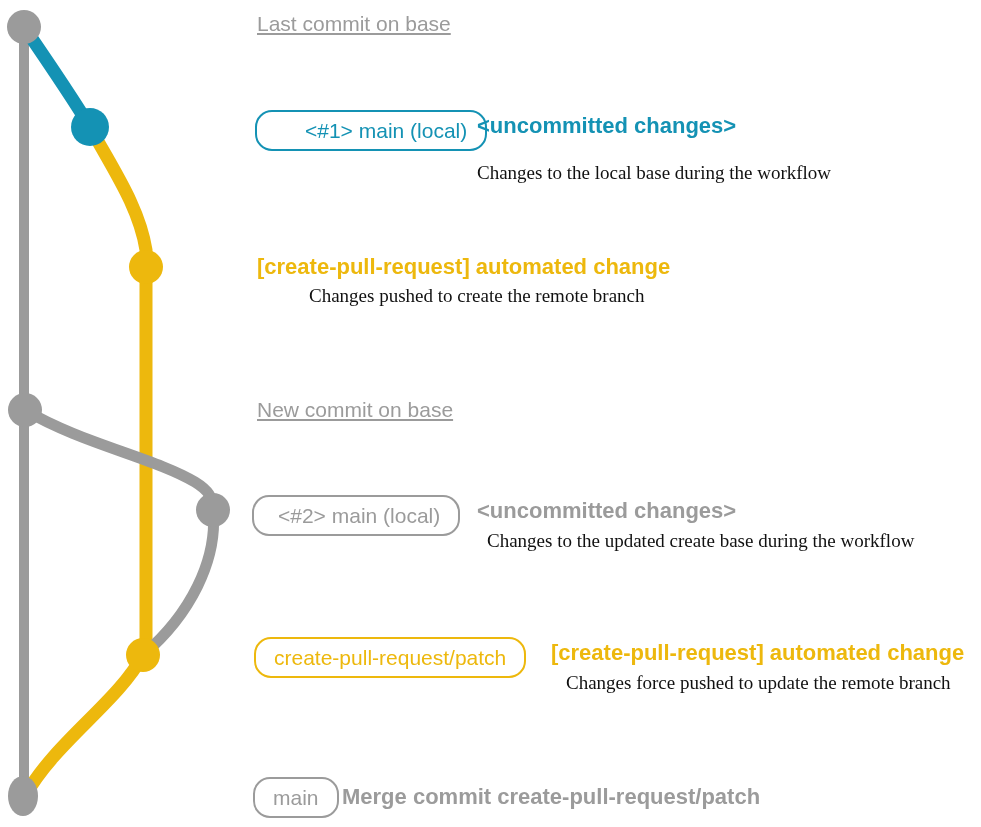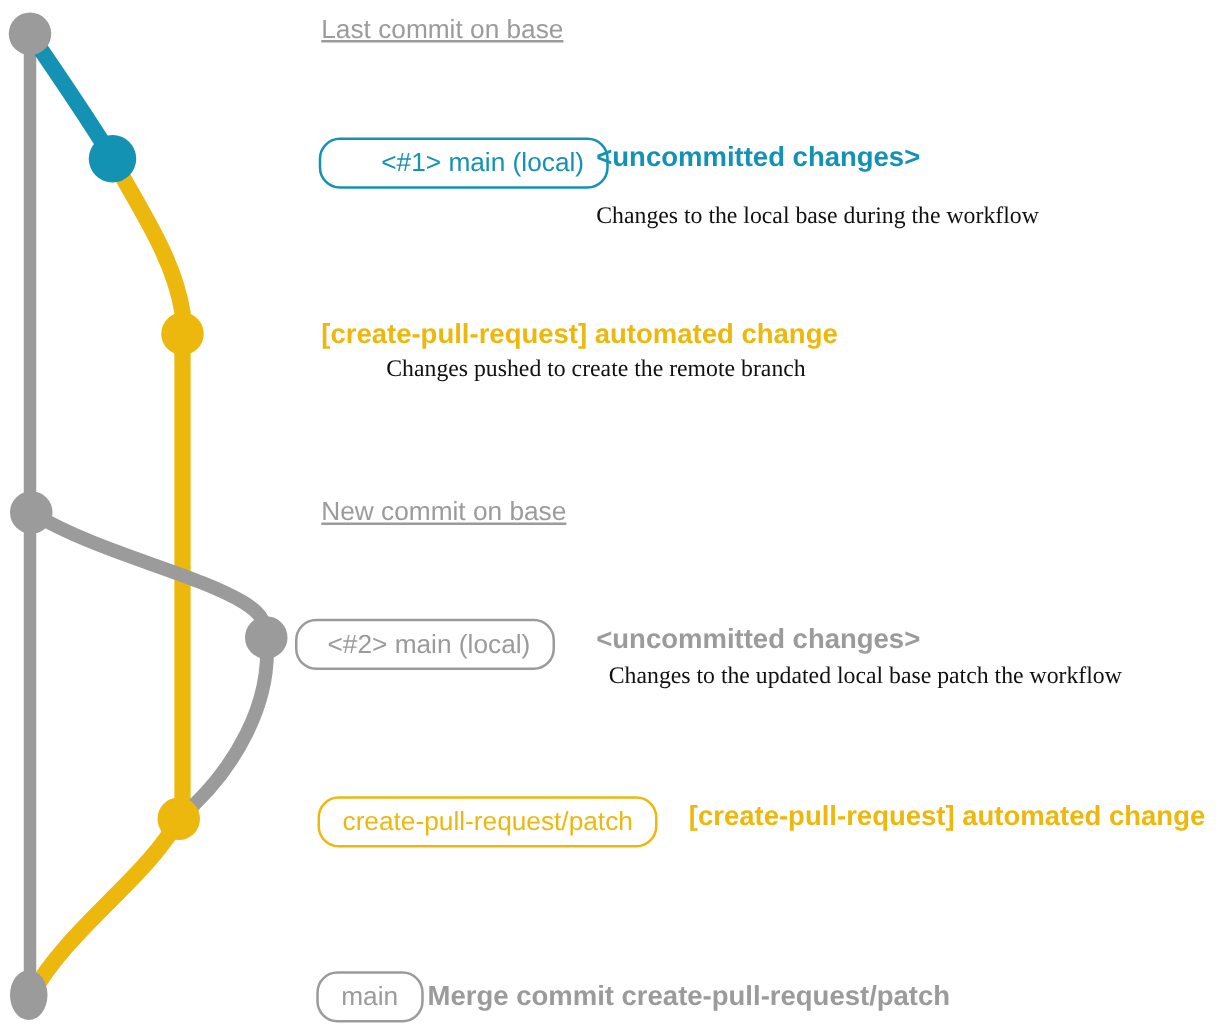--- a/index.html
+++ b/index.html
@@ -88,23 +88,24 @@
 
   <div class="abs badge teal" style="left:255px; top:110px;">&lt;#1&gt; main (local)</div>
   <div class="abs label teal" style="left:477px; top:113px;">&lt;uncommitted changes&gt;</div>
   <div class="abs desc" style="left:477px; top:144px;margin-top:18px;">Changes to the local base during the workflow</div>
 
   <div class="abs label yellow" style="left:257px; top:254px;">[create-pull-request] automated change</div>
   <div class="abs desc" style="left:269px; top:285px;margin-left:40px;">Changes pushed to create the remote branch</div>
 
   <div class="abs annotation" style="left:257px; top:398px;">New commit on base</div>
 
-  <div class="abs badge gray" style="left:236px; top:495px;padding-left:24px;">&lt;#2&gt; main (local)</div>
+  <div class="abs badge gray" style="left:252px; top:495px;padding-left:24px;">&lt;#2&gt; main (local)</div>
   <div class="abs label gray" style="left:477px; top:498px;">&lt;uncommitted changes&gt;</div>
-  <div class="abs desc" style="left:487px; top:530px;">Changes to the updated local base patch the workflow</div>
+  <div class="abs desc" style="left:487px; top:530px;">Changes to the updated create base during the workflow</div>
 
   <div class="abs badge yellow" style="left:254px; top:637px;">create-pull-request/patch</div>
   <div class="abs label yellow" style="left:551px; top:640px;">[create-pull-request] automated change</div>
+  <div class="abs desc" style="left:566px; top:672px;">Changes force pushed to update the remote branch</div>
 
   <div class="abs badge gray" style="left:253px; top:777px;">main</div>
   <div class="abs label gray" style="left:342px; top:784px;">Merge commit create-pull-request/patch</div>
 
 </div>
 
 </body></html>

